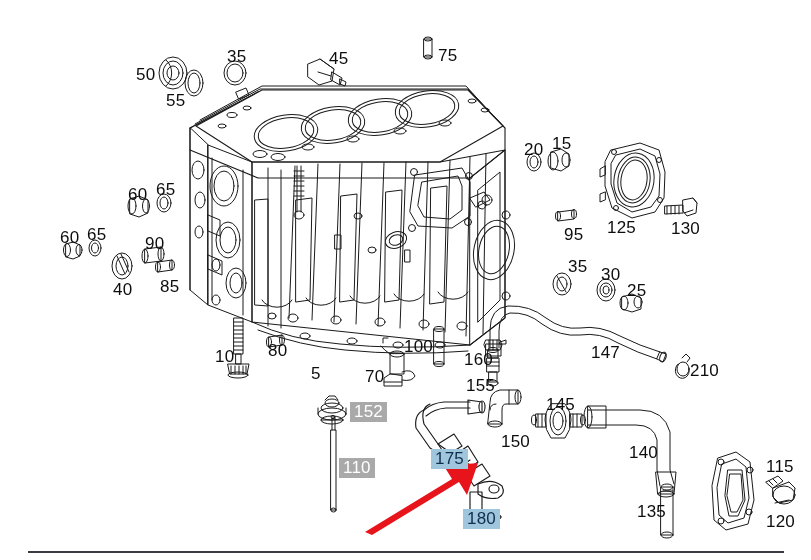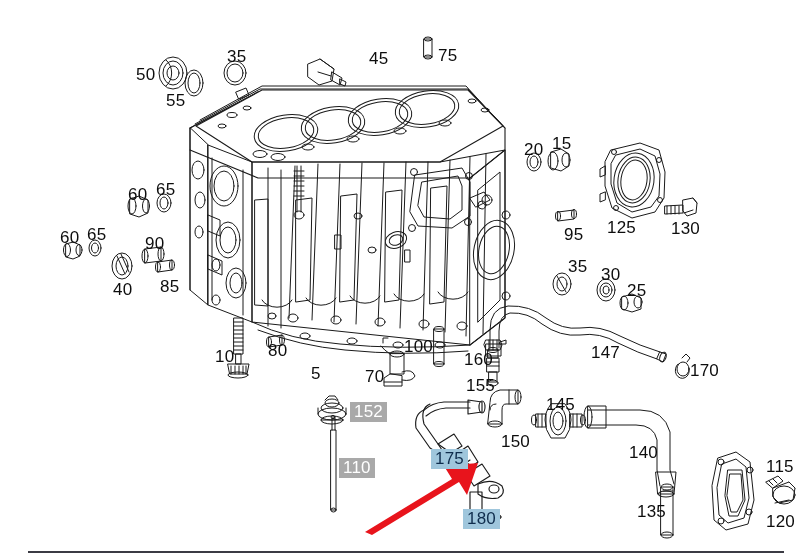--- a/index.html
+++ b/index.html
@@ -450,21 +450,21 @@
       <g stroke="none">
         <path d="M365,532 L452,479 L444,466 L478,463 L467,495 L459,482 L372,535 Z" fill="#e8141c"></path>
       </g>
     </g>
   </svg>
 
   <div id="labels">
     <span class="lbl" style="left:136px;top:66px;">50</span>
     <span class="lbl" style="left:166px;top:92px;">55</span>
     <span class="lbl" style="left:227px;top:48px;">35</span>
-    <span class="lbl" style="left:329px;top:50px;margin-left:40px;">45</span>
+    <span class="lbl" style="left:329px;top:50px;">45</span>
     <span class="lbl" style="left:438px;top:47px;">75</span>
     <span class="lbl" style="left:524px;top:141px;">20</span>
     <span class="lbl" style="left:552px;top:135px;">15</span>
     <span class="lbl" style="left:607px;top:219px;">125</span>
     <span class="lbl" style="left:671px;top:220px;">130</span>
     <span class="lbl" style="left:564px;top:226px;">95</span>
     <span class="lbl" style="left:128px;top:186px;">60</span>
     <span class="lbl" style="left:156px;top:181px;">65</span>
     <span class="lbl" style="left:60px;top:229px;">60</span>
     <span class="lbl" style="left:87px;top:226px;">65</span>
@@ -475,21 +475,21 @@
     <span class="lbl" style="left:601px;top:266px;">30</span>
     <span class="lbl" style="left:627px;top:282px;">25</span>
     <span class="lbl" style="left:215px;top:348px;">10</span>
     <span class="lbl" style="left:268px;top:342px;text-align:center;">80</span>
     <span class="lbl" style="left:311px;top:365px;">5</span>
     <span class="lbl" style="left:365px;top:368px;">70</span>
     <span class="lbl" style="left:404px;top:338px;">100</span>
     <span class="lbl" style="left:464px;top:351px;">160</span>
     <span class="lbl" style="left:466px;top:377px;">155</span>
     <span class="lbl" style="left:591px;top:344px;">147</span>
-    <span class="lbl" style="left:690px;top:362px;">170</span>
+    <span class="lbl" style="left:690px;top:362px;">210</span>
 
     <span class="lbl hl-gray" style="left:350px;top:402px;">152</span>
     <span class="lbl hl-gray" style="left:339px;top:458px;text-align:right;">110</span>
     <span class="lbl hl-blue" style="left:431px;top:449px;">175</span>
     <span class="lbl hl-blue" style="left:463px;top:509px;">180</span>
 
     <span class="lbl" style="left:501px;top:433px;">150</span>
     <span class="lbl" style="left:546px;top:396px;">145</span>
     <span class="lbl" style="left:629px;top:444px;">140</span>
     <span class="lbl" style="left:637px;top:503px;">135</span>

